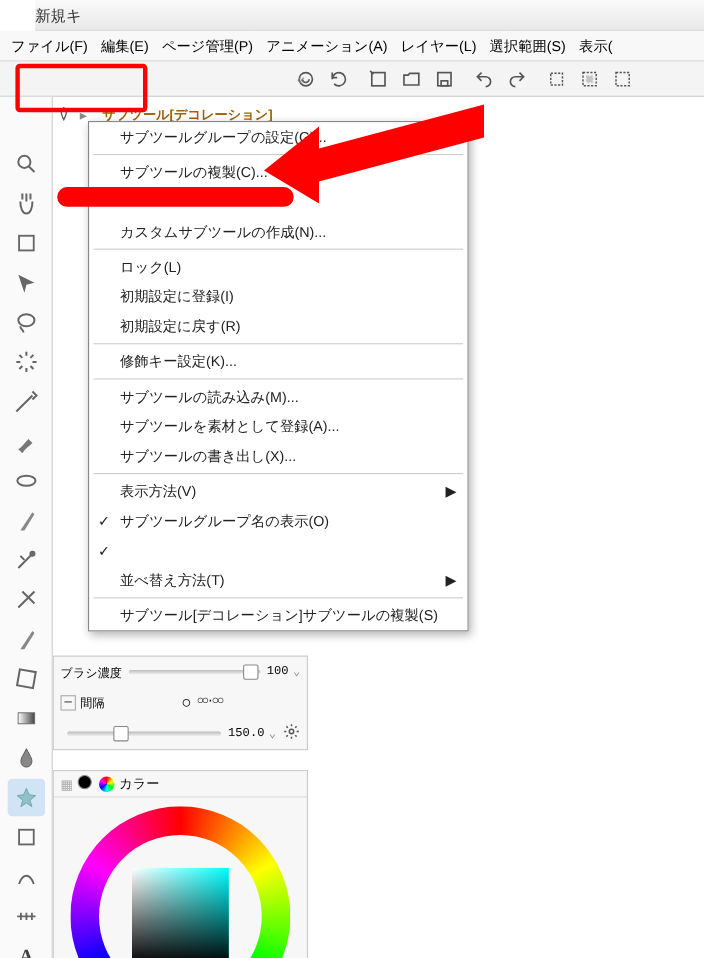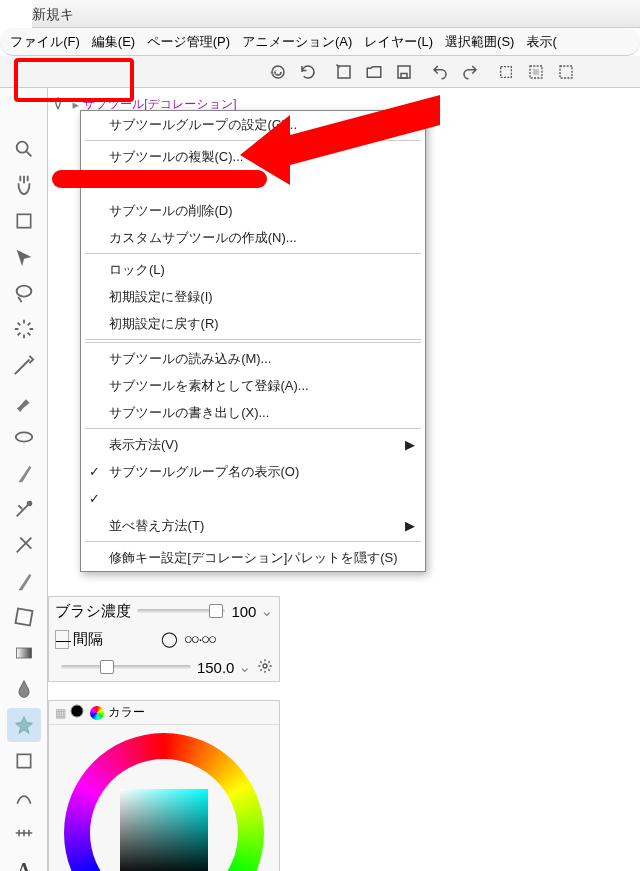--- a/index.html
+++ b/index.html
@@ -1,36 +1,36 @@
 <!DOCTYPE html>
 <html><head>
 <meta charset="utf-8">
 <style>
 * { box-sizing: border-box; margin: 0; padding: 0; }
 body { font-family: "MS UI Gothic", sans-serif; font-size: 13px; background: #fff; width: 640px; height: 871px; overflow: hidden; position: relative; }
 .titlebar { height: 28px; width: 640px; background: linear-gradient(#fafafa,#e8e8e8); border-bottom: 1px solid #ccc; line-height: 28px; font-size: 14px; color: #333; margin-left: 32px; }
-.menubar { height: 28px; display: flex; align-items: center; padding: 0 4px; border-bottom: 1px solid #ccc; background: #f8f8f8; border-radius: 14px; }
+.menubar { height: 28px; display: flex; align-items: center; padding: 0 4px; border-bottom: 1px solid #ccc; background: #f8f8f8; }
 .menubar span { padding: 0 6px; cursor: default; }
 .toolbar { height: 32px; display:flex; align-items:center; background:#f4f4f4; border-bottom:1px solid #ccc; padding-left:4px; overflow:hidden;}
 .tbtn { width:28px; height:26px; display:flex; align-items:center; justify-content:center; border:1px solid transparent; border-radius:3px; margin-right:2px; color:#555;}
 .divleft { width:48px; height:871px; position:absolute; left:0; top:88px; background:#fafafa; border-right:1px solid #ccc; display:flex; flex-direction:column; align-items:center; padding-top:4px;}
 .tool { width:34px; height:34px; margin-bottom:2px; display:flex; align-items:center; justify-content:center; border-radius:4px;}
 .tool svg{color:#666;}
 .tool.sel{background:#d0e4f5;}
 .redbox{ position:absolute; left:14px; top:58px; width:120px; height:44px; border:4px solid #ff0000; border-radius:4px; z-index:50;}
 .subrow{position:absolute; left:20px; top:94px; height:20px; display:flex; align-items:center;}
-.subrow .lbl{font-size:12px; color:#a21caf; margin-left:2px; white-space:nowrap;}
+.subrow .lbl{font-size:12px; color:#a16207; margin-left:12px; white-space:nowrap;font-weight:bold;}
 .ctxmenu{ position:absolute; left:80px; top:110px; width:346px; background:#fff; border:1px solid #888; box-shadow:2px 3px 8px rgba(0,0,0,.3); z-index:40;}
 .ctxmenu .mi{height:27px; display:flex; align-items:center; padding:0 18px 0 28px; font-size:13px; color:#222; position:relative;}
 .ctxmenu .sep{height:1px; background:#ccc; margin:2px 4px;}
 .ctxmenu .mi .arr{position:absolute; right:10px;}
 .ctxmenu .mi .chk{position:absolute; left:8px;}
 .redbar{position:absolute; left:52px; top:170px; width:215px; height:18px; background:#ff0000; border-radius:9px; z-index:60;}
 .arrowsvg{position:absolute; left:230px; top:85px; z-index:70;}
-.panel{ position:absolute; left:48px; top:596px; width:232px; background:#f7f7f7; border:1px solid #ccc; font-size:15px;}
+.panel{ position:absolute; left:48px; top:596px; width:232px; background:#f7f7f7; border:1px solid #ccc; font-size:11px;font-family:Liberation Mono, monospace;}
 .panel .row{display:flex; align-items:center; height:28px; padding:0 6px;}
 .panel .slider{flex:1; height:4px; background:linear-gradient(#bbb,#eee); border-radius:2px; margin:0 6px; position:relative;}
 .panel .slider .knob{position:absolute; top:-5px; width:14px; height:14px; background:#fff; border:1px solid #888; border-radius:2px;}
 .colorpanel{ position:absolute; left:48px; top:700px; width:232px; background:#f7f7f7; border:1px solid #ccc;}
 .colorpanel .hdr{height:24px; display:flex; align-items:center; padding:0 6px; font-size:12px; border-bottom:1px solid #ddd;}
 .wheel{width:200px;height:160px; margin:8px auto 0; position:relative; overflow:hidden;}
 .ring{width:200px;height:200px;border-radius:50%; background:conic-gradient(red,yellow,lime,cyan,blue,magenta,red); position:absolute; top:0; left:0;}
 .ring::after{content:"";position:absolute;top:26px;left:26px;right:26px;bottom:26px;border-radius:50%;background:#f7f7f7;}
 .sq{position:absolute; top:56px; left:56px; width:88px; height:88px; background:linear-gradient(to bottom, rgba(0,0,0,0), #000), linear-gradient(to right, #fff, cyan);}
 .topchev{position:absolute; left:270px; top:64px; color:#888;}
@@ -242,27 +242,27 @@
         <text x="4" y="20" font-size="22" font-family="serif" font-weight="bold">A</text>
       </svg>
     </div>
 </div>
 
 <div class="ctxmenu">
   <div class="mi">サブツールグループの設定(G)...</div>
   <div class="sep"></div>
   <div class="mi">サブツールの複製(C)...</div>
   <div class="mi" style="color:transparent">（隠された項目）</div>
-  <div class="mi">サブツールの削除(D)</div>
   <div class="mi">カスタムサブツールの作成(N)...</div>
   <div class="sep"></div>
   <div class="mi">ロック(L)</div>
   <div class="mi">初期設定に登録(I)</div>
   <div class="mi">初期設定に戻す(R)</div>
   <div class="sep"></div>
+  <div class="mi">修飾キー設定(K)...</div>
   <div class="sep"></div>
   <div class="mi">サブツールの読み込み(M)...</div>
   <div class="mi">サブツールを素材として登録(A)...</div>
   <div class="mi">サブツールの書き出し(X)...</div>
   <div class="sep"></div>
   <div class="mi">
       <span>表示方法(V)</span>
       <span class="arr">▶</span>
     </div>
   <div class="mi">
@@ -270,21 +270,21 @@
       <span>サブツールグループ名の表示(O)</span>
     </div>
   <div class="mi">
       <span class="chk">✓</span>
     </div>
   <div class="mi">
       <span>並べ替え方法(T)</span>
       <span class="arr">▶</span>
     </div>
   <div class="sep"></div>
-  <div class="mi">修飾キー設定[デコレーション]パレットを隠す(S)</div>
+  <div class="mi">サブツール[デコレーション]サブツールの複製(S)</div>
 </div>
 
 <div class="redbar"></div>
 
 <svg class="arrowsvg" width="220" height="100">
   <polygon points="10,70 60,30 60,50 210,10 210,40 60,80 60,100" fill="#ff0000"></polygon>
 </svg>
 
 <div class="panel">
   <div class="row">

